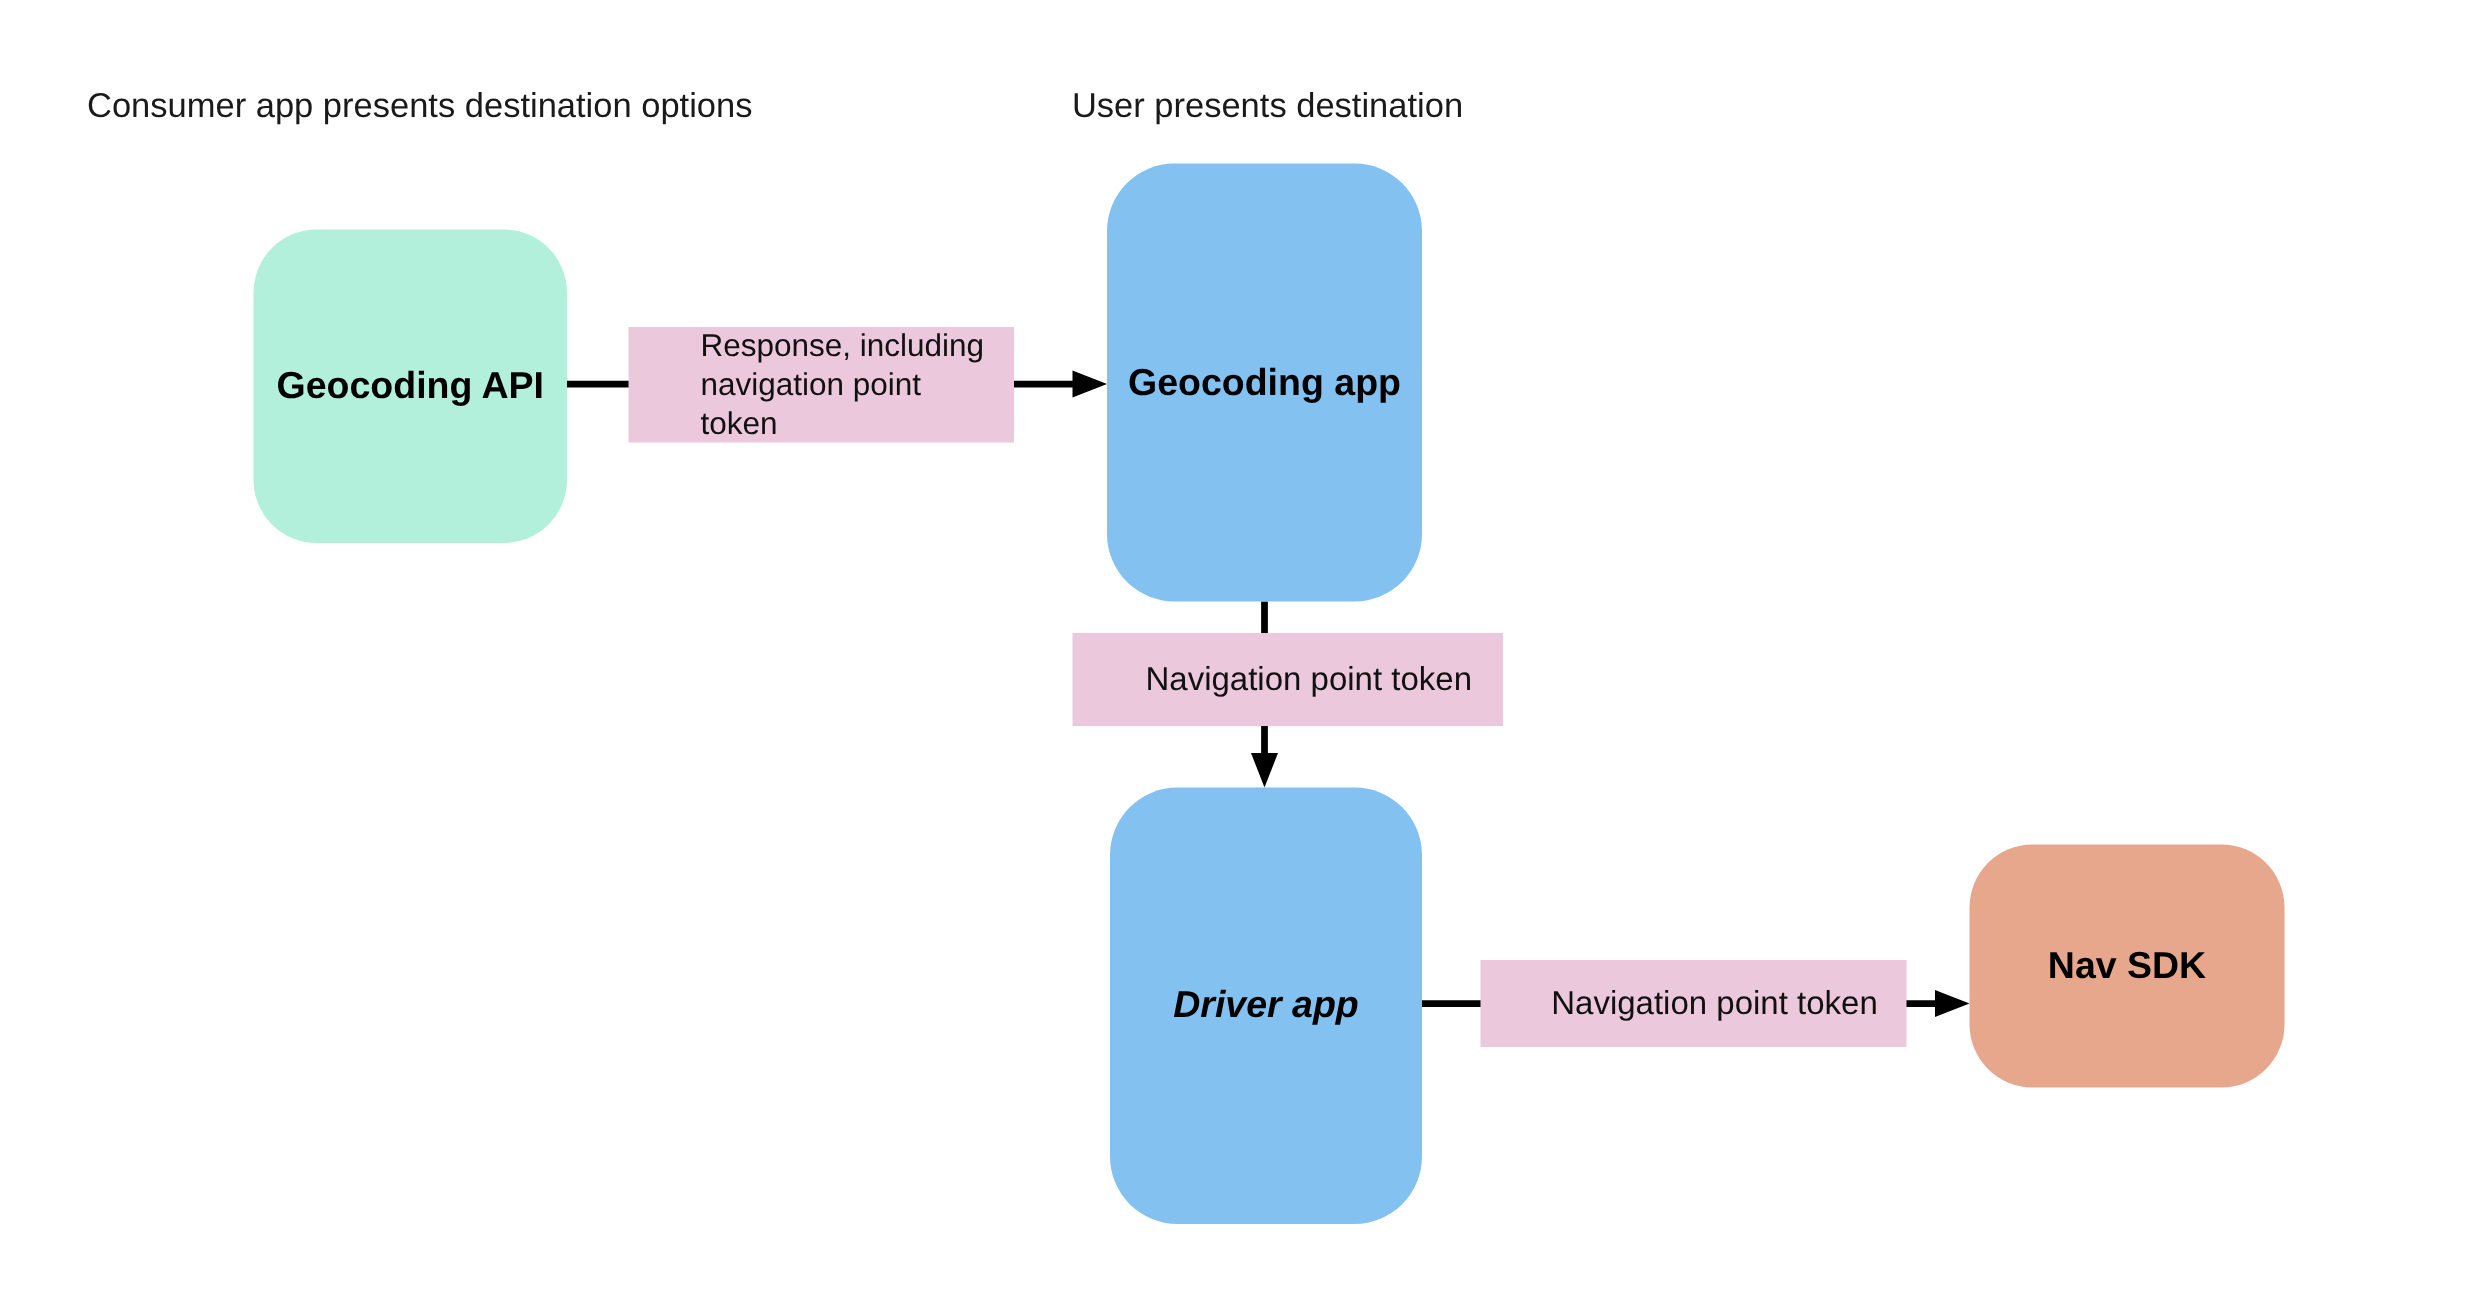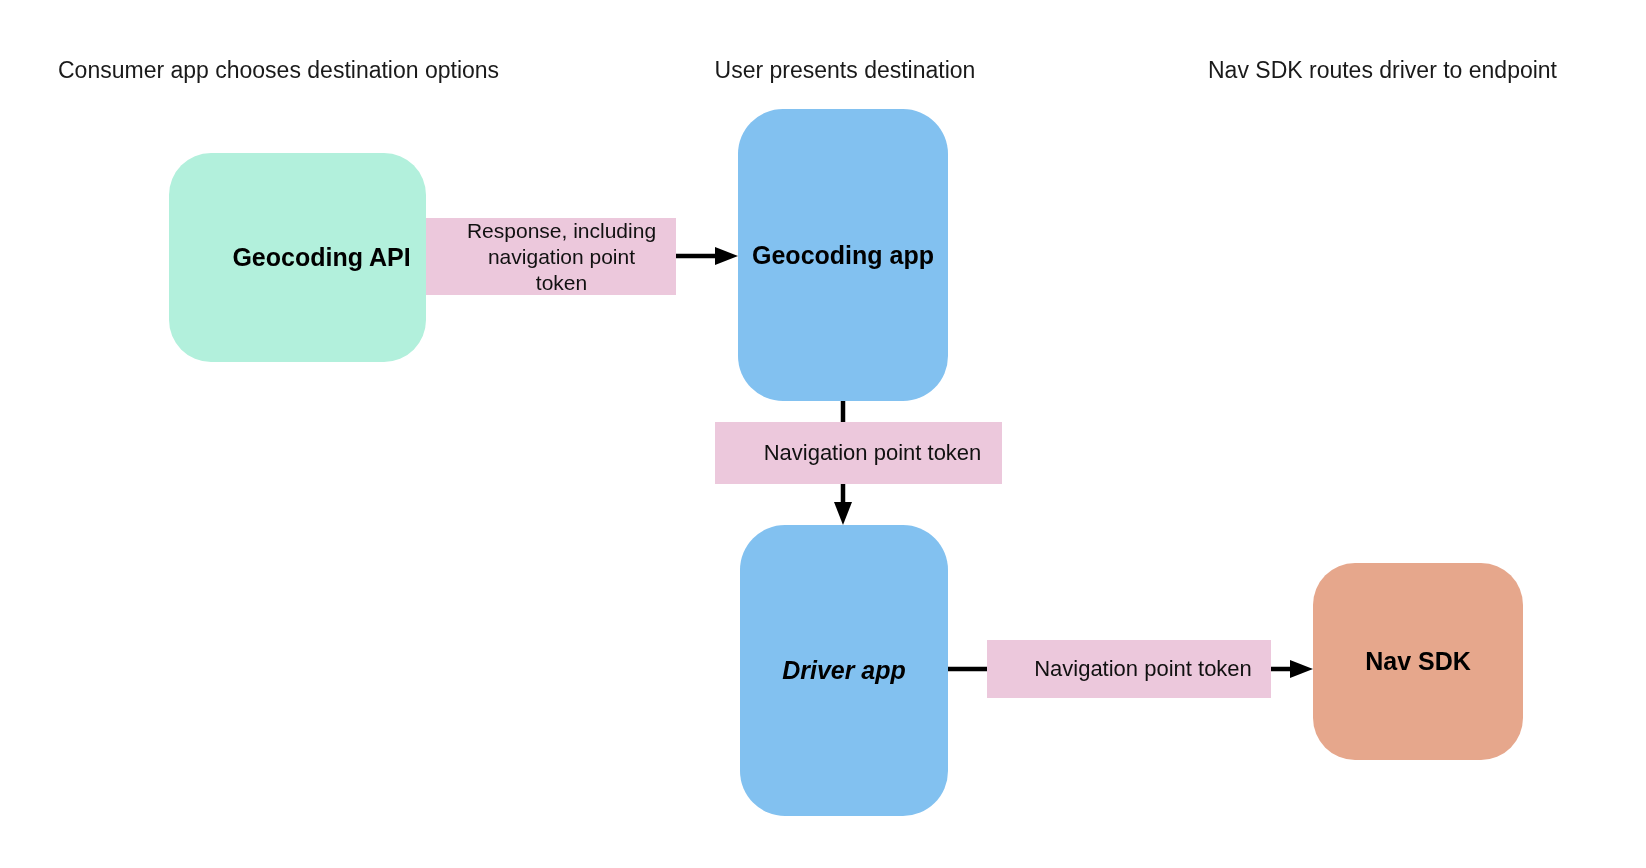--- a/index.html
+++ b/index.html
@@ -45,50 +45,48 @@
   .node {
     position: absolute;
     display: flex;
     align-items: center;
     justify-content: center;
     text-align: center;
     font-size: 25px;
     font-weight: bold;
     color: #000000;
   }
-  .node.green  { left: 169px;  top: 153px; width: 209px; height: 209px; border-radius: 42px; background: var(--node-green, #b2f0dc); padding-left: 48px; }
+  .node.green  { left: 169px;  top: 153px; width: 209px; height: 209px; border-radius: 42px; background: var(--node-green, #b2f0dc); }
   .node.blue-1 { left: 738px;  top: 109px; width: 210px; height: 292px; border-radius: 45px; background: var(--node-blue, #82c1f0); }
   .node.blue-2 { left: 740px;  top: 525px; width: 208px; height: 291px; border-radius: 45px; background: var(--node-blue, #82c1f0); font-style: italic; }
-  .node.salmon { left: 1313px; top: 563px; width: 210px; height: 197px; border-radius: 42px; background: var(--node-salmon, #e6a78c); }
+  .node.salmon { left: 1313px; top: 563px; width: 210px; height: 162px; border-radius: 42px; background: var(--node-salmon, #e6a78c); }
 
   .edge-label {
     position: absolute;
     display: flex;
     align-items: center;
     justify-content: center;
-    text-align: center;
     background: var(--edge-label-pink, #ecc8dc);
     color: #111111;
     white-space: pre-line;
     padding-left: 28px;
   }
   .edge-label.l1 { left: 419px; top: 218px; width: 229px; height: 77px; font-size: 21px; line-height: 26px; }
   .edge-label.l2 { left: 715px; top: 422px; width: 259px; height: 62px; font-size: 22px; }
   .edge-label.l3 { left: 987px; top: 640px; width: 256px; height: 58px; font-size: 22px; }
 </style>
 </head>
 <body>
 
 <div class="canvas">
 
-  <div class="stage-heading h1">Consumer app chooses destination options</div>
+  <div class="stage-heading h1">Consumer app presents destination options</div>
 
   <div class="stage-heading h2">User presents destination</div>
 
-  <div class="stage-heading h3">Nav SDK routes driver to endpoint</div>
 
   <svg class="arrows" viewBox="0 0 1646 868" xmlns="http://www.w3.org/2000/svg">
     <g>
       <line x1="378" y1="256" x2="722" y2="256"></line>
       <polygon points="738,256 715,247 715,265"></polygon>
     </g>
     <g>
       <line x1="843" y1="401" x2="843" y2="509"></line>
       <polygon points="843,525 834,502 852,502"></polygon>
     </g>

